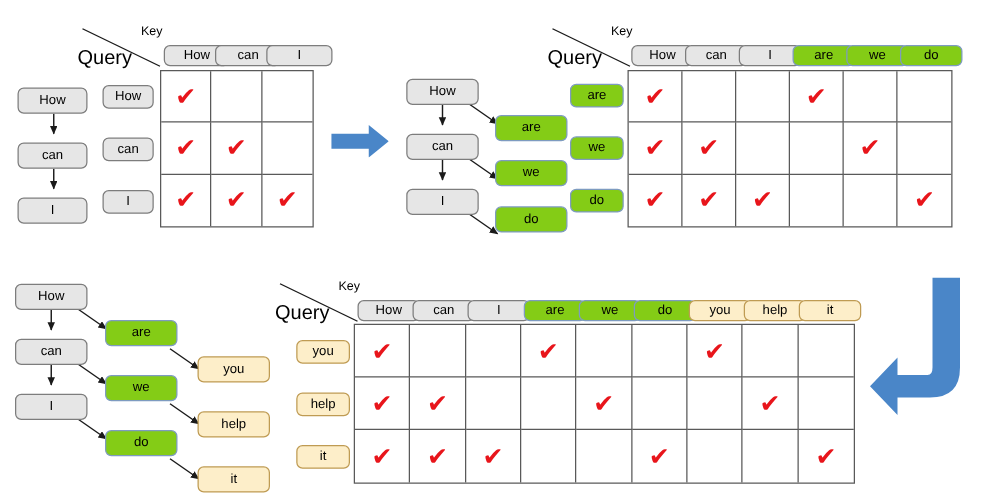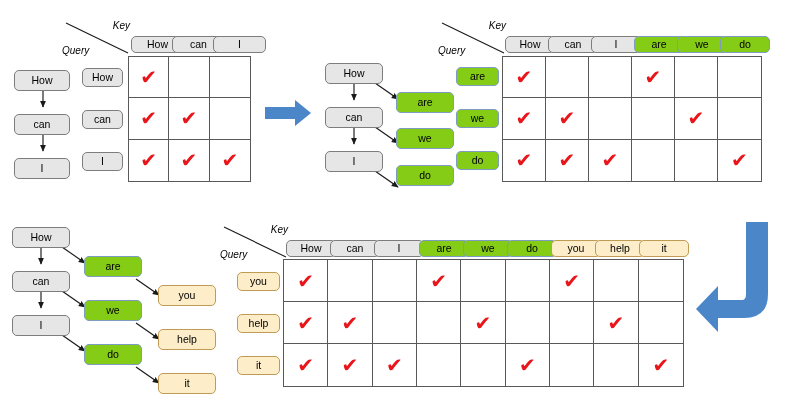--- a/index.html
+++ b/index.html
@@ -26,24 +26,24 @@
         border-bottom:1px solid #595959;position:relative;}
   .cell.lastcol{border-right:none;}
   .cell.lastrow{border-bottom:none;}
   .tick{position:absolute;left:50%;top:50%;
         transform:translate(-50%,-52%);
         color:#e8151b;font-size:20px;font-weight:700;
         font-family:"DejaVu Sans",sans-serif;line-height:1;
         font-style:italic;}
 
   
-  .kqbox{position:absolute;width:66px;height:34px;font-style:italic;}
+  .kqbox{position:absolute;width:66px;height:34px;}
   .kqbox .kline{position:absolute;left:0;top:0;width:100%;height:100%;}
   .kqbox .keylab{position:absolute;right:0px;top:-1px;font-size:10px;color:#000;}
-  .kqbox .querylab{position:absolute;left:-2px;bottom:-1px;font-size:10px;color:#000;}
+  .kqbox .querylab{position:absolute;left:-2px;bottom:-1px;font-size:16px;color:#000;}
 
   
   .conn{position:absolute;left:0;top:0;width:788px;height:402px;
         pointer-events:none;overflow:visible;}
 
   
   .bigarrow{position:absolute;}
 </style>
 </head>
 <body>

